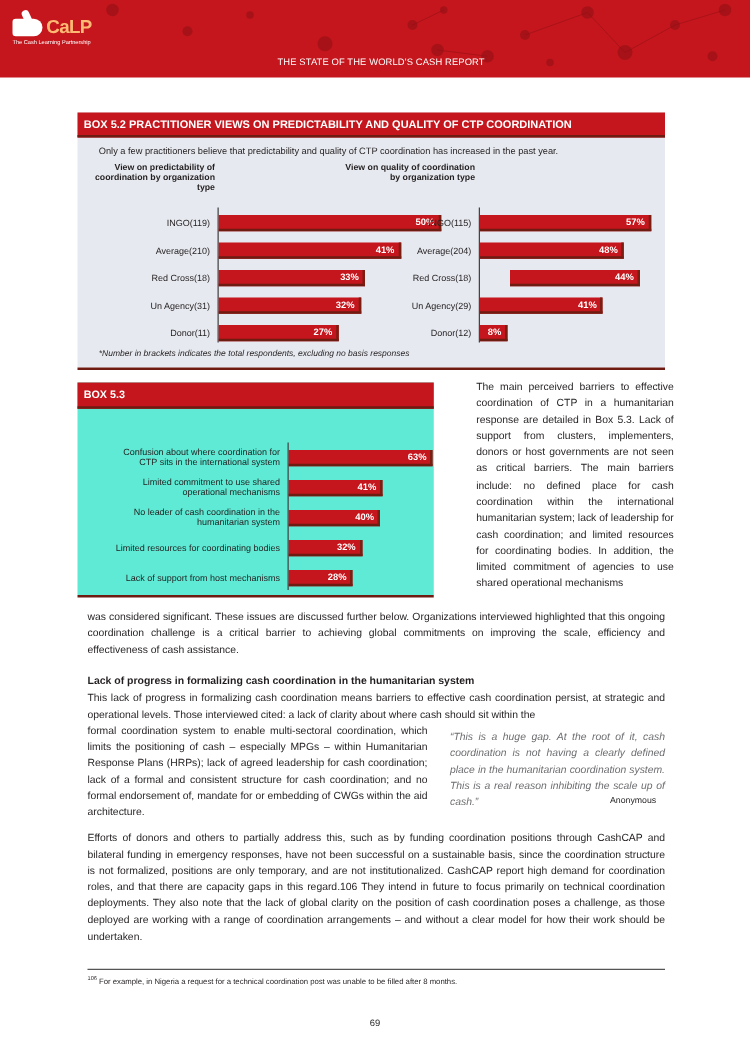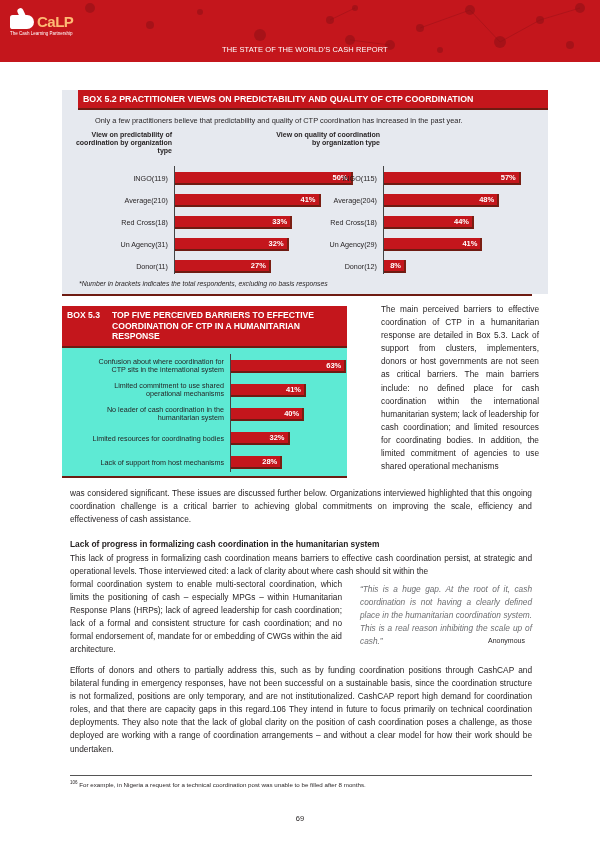--- a/index.html
+++ b/index.html
@@ -6,21 +6,21 @@
   body { width: 600px; height: 848px; background: #ffffff; position: relative; overflow: hidden; font-family: "Liberation Sans", sans-serif; color: #231f20; }
   .header { position: absolute; left: 0; top: 0; width: 600px; height: 62px; background: #c4161c; overflow: hidden; }
   .header .dots { position: absolute; inset: 0; }
   .logo { position: absolute; left: 10px; top: 13px; display: flex; align-items: center; }
   .logo-mark { width: 24px; height: 14px; background: #fff; border-radius: 3px 8px 8px 3px; position: relative; }
   .logo-mark::before { content: ""; position: absolute; left: 8px; top: -7px; width: 6px; height: 9px; background: #fff; border-radius: 3px 3px 0 0; transform: rotate(-25deg); }
   .logo-text { color: #fdba74; font-weight: bold; font-size: 15px; margin-left: 3px; letter-spacing: -0.5px; }
   .logo-sub { position: absolute; left: 10px; top: 31px; color: #fff; font-size: 4.5px; white-space: nowrap; }
   .report-title { position: absolute; left: 222px; top: 45px; color: #fff; font-size: 7.5px; letter-spacing: 0.1px; white-space: nowrap; }
 
-  .box52 { position: absolute; left: 62px; top: 90px; width: 470px; height: 204px; background: #e6e9ef; padding-left: 16px; }
+  .box52 { position: absolute; left: 62px; top: 90px; width: 470px; height: 204px; background: #e6e9ef; }
   .box-head { background: #c4161c; color: #fff; font-weight: bold; font-size: 8.8px; padding: 4px 5px; border-bottom: 2px solid #6e1b12; }
   .intro { font-size: 7.4px; padding: 6px 0 0 17px; }
   .chart-head { position: absolute; font-size: 7px; font-weight: bold; text-align: right; line-height: 1.15; }
   .chart { position: absolute; }
   .chart .axis { position: absolute; top: 0; width: 1px; background: #444; }
   .bar-row { position: absolute; left: 0; height: 13px; }
   .bar-label { position: absolute; right: 100%; margin-right: 6px; font-size: 7.2px; white-space: nowrap; text-align: right; line-height: 13px; }
   .bar { position: absolute; left: 1px; top: 0; height: 13px; background: #c4161c; border-right: 2px solid #7a1e12; border-bottom: 2px solid #6e1b12; box-sizing: border-box; text-align: center; }
   .bar-value { position: absolute; right: 3px; top: 0; color: #fff; font-weight: bold; font-size: 7.5px; line-height: 11px; }
   .footnote-box { position: absolute; left: 17px; top: 190px; font-size: 6.8px; font-style: italic; }
@@ -129,21 +129,21 @@
         </div>
       </div>
       <div class="bar-row" style="top: 28px; width: 1px;">
         <div class="bar-label">Average(204)</div>
         <div class="bar" style="width: 115.2px;">
           <span class="bar-value">48%</span>
         </div>
       </div>
       <div class="bar-row" style="top: 50px; width: 1px;">
         <div class="bar-label">Red Cross(18)</div>
-        <div class="bar" style="width: 90px;">
+        <div class="bar" style="width: 104px; margin-left: 24px;">
           <span class="bar-value">44%</span>
         </div>
       </div>
       <div class="bar-row" style="top: 72px; width: 1px;">
         <div class="bar-label">Un Agency(29)</div>
         <div class="bar" style="width: 98.4px;">
           <span class="bar-value">41%</span>
         </div>
       </div>
       <div class="bar-row" style="top: 94px; width: 1px;">
@@ -153,21 +153,20 @@
         </div>
       </div>
     </div>
   <div class="footnote-box">*Number in brackets indicates the total respondents, excluding no basis responses</div>
 </div>
 <div class="box52-bottom"></div>
 
 <div class="box53">
   <div class="box-head">
     <span class="num">BOX 5.3</span>
-    <span>TOP FIVE PERCEIVED BARRIERS TO EFFECTIVE COORDINATION OF CTP IN A HUMANITARIAN RESPONSE</span>
   </div>
   <div class="chart" id="chart2" style="left:168px; top:48px; width:115px; height:118px;">
       <div class="axis" style="height: 118px;"></div>
       <div class="bar-row" style="top: 6px; width: 1px;">
         <div class="bar-label multi">
           <div>Confusion about where coordination for</div>
           <div>CTP sits in the international system</div>
         </div>
         <div class="bar" style="width: 115.29px;">
           <span class="bar-value">63%</span>

